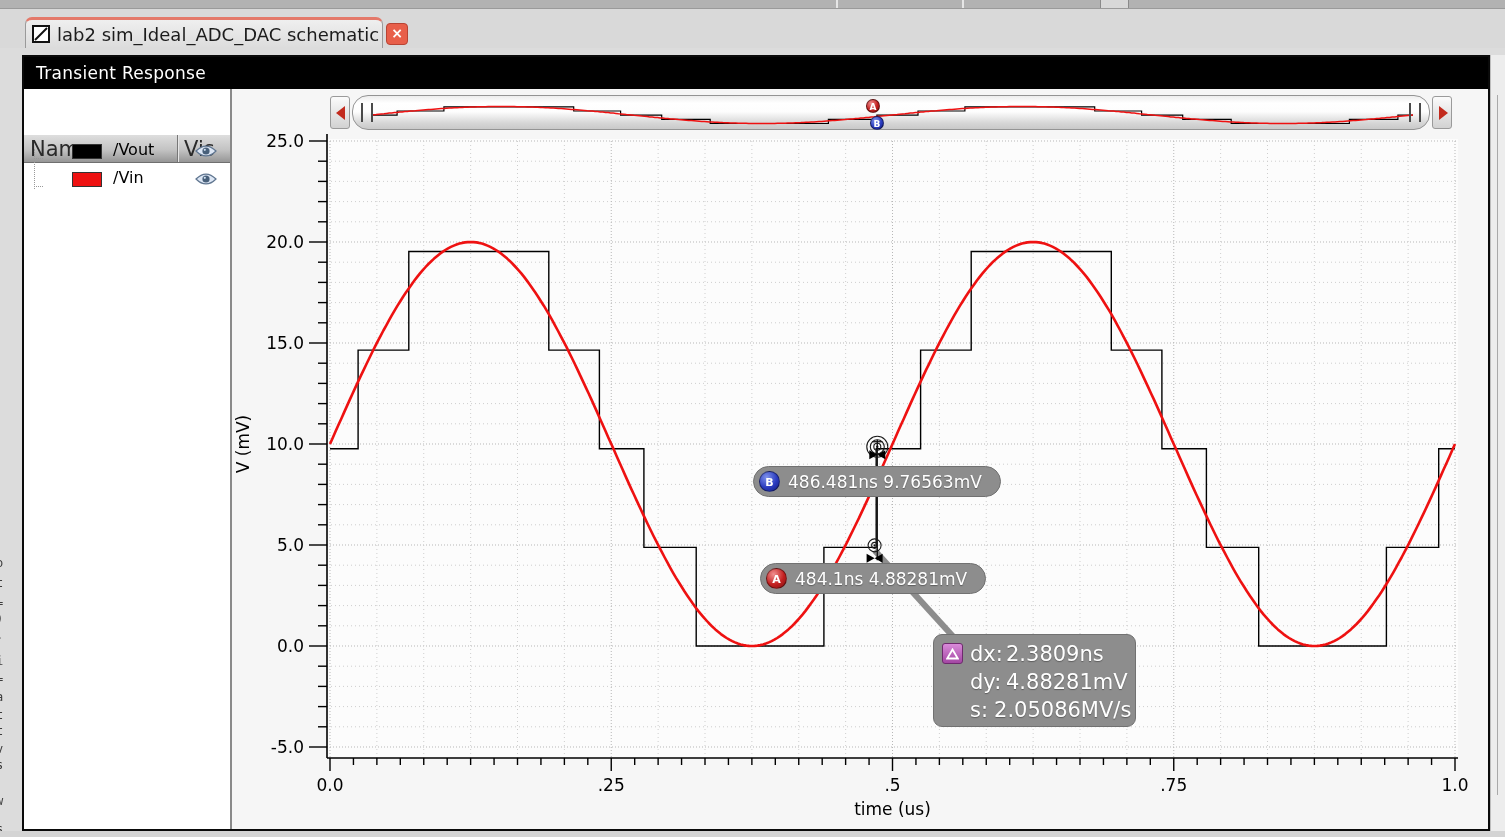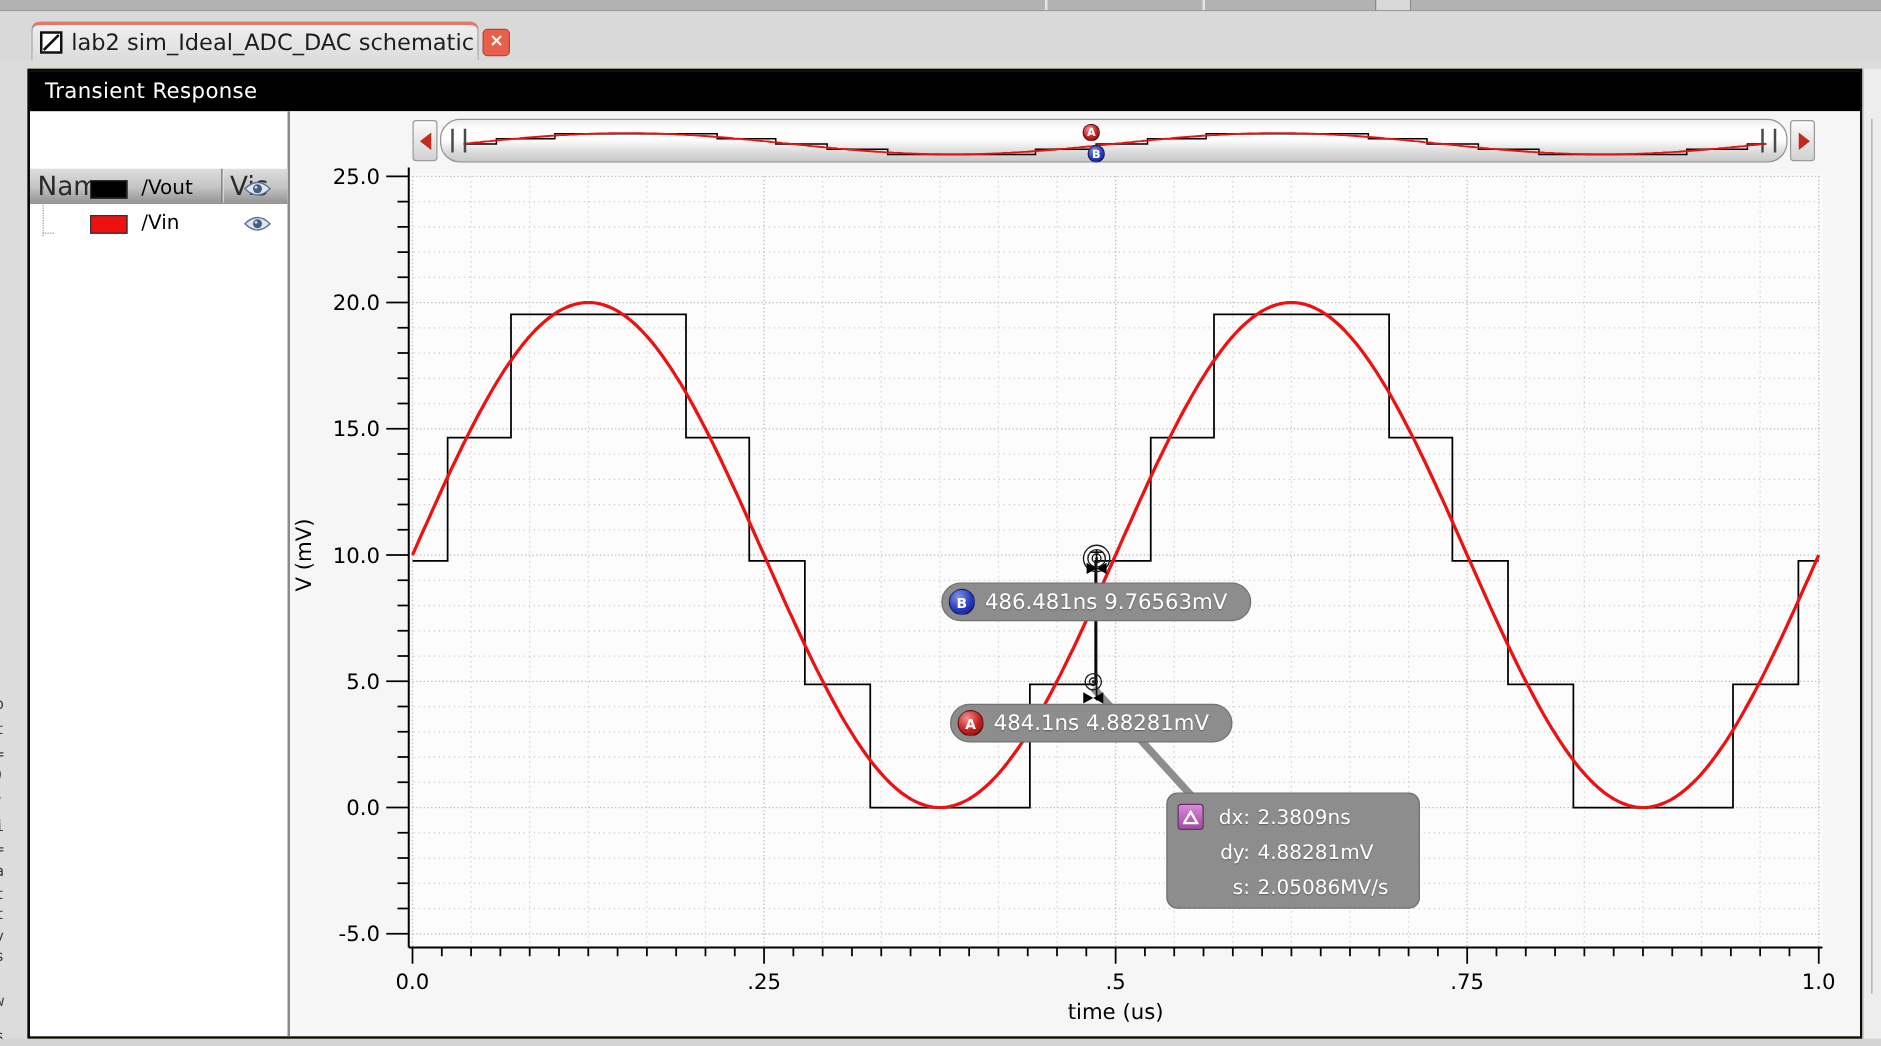--- a/index.html
+++ b/index.html
@@ -70,21 +70,21 @@
   .pill{position:absolute;height:31px;background:#8d8d8d;border:1px solid #717171;border-radius:16px;
         display:flex;align-items:center;gap:8px;padding:0 18px 0 5px;box-sizing:border-box;z-index:5;
         color:#fff;font-size:17px;white-space:nowrap;text-shadow:0 1px 1px rgba(60,60,60,.6);}
   .pill .dot{width:21px;height:21px;border-radius:50%;flex:0 0 auto;color:#fff;font-size:11px;font-weight:bold;
              text-align:center;line-height:21px;border:1px solid rgba(0,0,0,.4);box-sizing:border-box;text-shadow:none;}
   #tip-b{left:521px;top:377px;}
   #tip-b .dot{background:radial-gradient(circle at 35% 28%,#7f92ea,#2b3cc0 55%,#101a7a);}
   #tip-a{left:528px;top:474px;}
   #tip-a .dot{background:radial-gradient(circle at 35% 28%,#f09090,#c32020 55%,#7c0f0f);}
   #tip-delta{position:absolute;left:701px;top:545px;width:203px;height:93px;background:#8d8d8d;border:1px solid #717171;
-             border-radius:9px;z-index:5;color:#fff;font-size:16px;box-sizing:border-box;padding:5px 10px 5px 36px;
+             border-radius:9px;z-index:5;color:#fff;font-size:21px;box-sizing:border-box;padding:5px 10px 5px 36px;
              text-shadow:0 1px 1px rgba(60,60,60,.6);}
   #delta-badge{position:absolute;left:8px;top:8px;width:21px;height:21px;border-radius:3px;
                background:linear-gradient(180deg,#d98ad9,#a347a3);border:1px solid #6e2a6e;box-sizing:border-box;
                display:flex;align-items:center;justify-content:center;}
   .d-row{display:flex;line-height:28px;}
   .d-row .k{width:30px;text-align:right;margin-right:6px;}
 
   
   #left-edge{position:absolute;left:0;top:540px;width:10px;height:297px;overflow:hidden;z-index:0;}
   .frag{position:absolute;left:-4px;font-family:"DejaVu Sans Mono","Liberation Mono",monospace;font-size:12px;color:#3d3d3d;}

